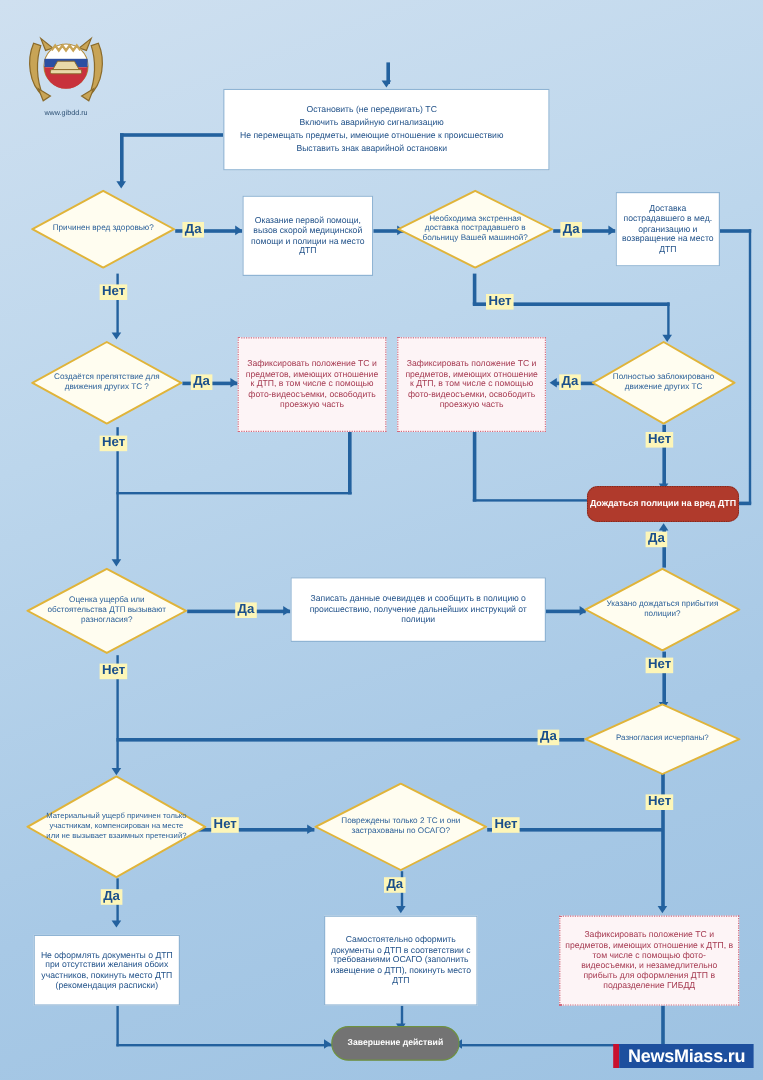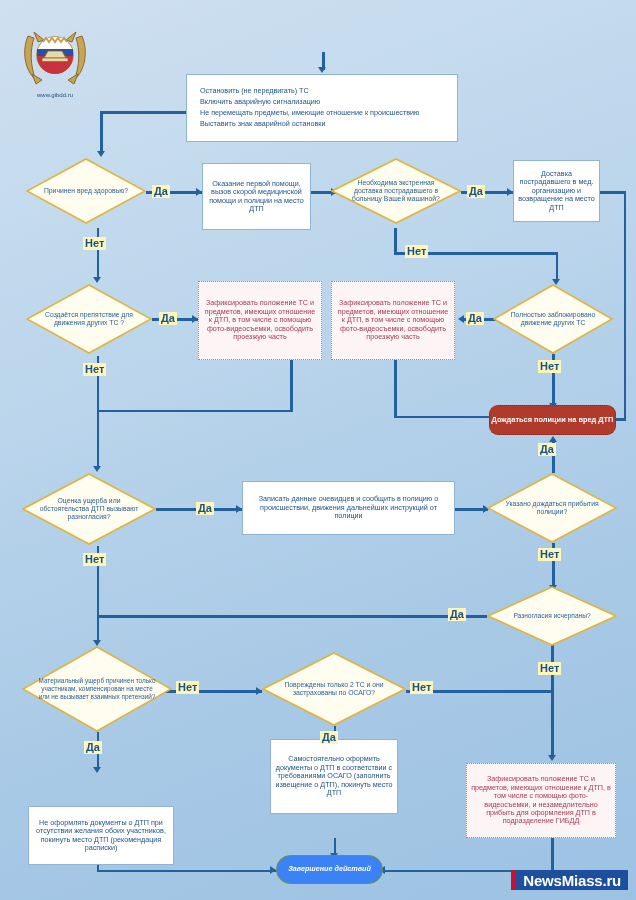--- a/index.html
+++ b/index.html
@@ -35,21 +35,21 @@
     position:absolute;left:0;top:0;width:100%;height:100%;
   }
   .diamond .dlabel{
     position:relative;z-index:2;color:#2a5f98;font-size:6.8px;line-height:1.2;
     padding:0 12%;
   }
 
   
   .pill{border-radius:999px;}
   .pill-start{background:#b79dc8;border:1.5px solid #8e6fa6;color:#ffffff;font-size:13px;font-weight:bold;letter-spacing:.5px;}
-  .pill-end{background:#3b82f6;border:1.5px solid #6e9140;color:#ffffff;font-size:7.2px;font-weight:bold;font-style:italic;}
+  .pill-end{background:#737373;border:1.5px solid #6e9140;color:#ffffff;font-size:7.2px;font-weight:bold;}
   .pill-red{background:#b03a2c;border:1.5px dotted #7d2a20;border-radius:9px;color:#ffffff;font-size:7.4px;font-weight:bold;}
 
   
   .yn{
     position:absolute;background:#fdf6b8;color:#1a4f8a;
     font-weight:bold;font-size:11px;line-height:1;
     padding:1px 2px;z-index:40;white-space:nowrap;
   }
 
   
@@ -180,21 +180,21 @@
 
   <div class="ln" style="left:333.5px;top:838px;width:2.5px;height:20px;"></div>
   <div class="ah ah-d" style="left:330px;top:853px;"></div>
 
   <div class="ln" style="left:551px;top:838px;width:2.5px;height:34px;"></div>
   <div class="ln" style="left:383px;top:869.5px;width:170px;height:2.5px;"></div>
   <div class="ah ah-l" style="left:379px;top:866px;"></div>
 
 
   <div class="node proc" style="left:186px;top:74px;width:272px;height:68px;z-index:20;align-items:center;justify-content:flex-start;">
-    <div style="text-align:left;padding-left:9px;font-size:7.2px;line-height:1.52;">
+    <div style="text-align:center;padding-left:9px;font-size:7.2px;line-height:1.52;">
       <div>Остановить (не передвигать) ТС</div>
       <div>Включить аварийную сигнализацию</div>
       <div>Не перемещать предметы, имеющие отношение к происшествию</div>
       <div>Выставить знак аварийной остановки</div>
     </div>
   </div>
 
   <div class="node diamond" style="left:26px;top:158px;width:120px;height:66px;z-index:20;">
     <svg class="dshape" viewBox="0 0 120 66" preserveAspectRatio="none">
       <polygon points="60,1 119,33 60,65 1,33" fill="#fffdf0" stroke="#e0b43a" stroke-width="1.6"></polygon>
@@ -255,21 +255,21 @@
   <div class="node diamond" style="left:22px;top:473px;width:134px;height:72px;z-index:20;">
     <svg class="dshape" viewBox="0 0 134 72" preserveAspectRatio="none">
       <polygon points="67,1 133,36 67,71 1,36" fill="#fffdf0" stroke="#e0b43a" stroke-width="1.6"></polygon>
     </svg>
     <span class="dlabel">Оценка ущерба или обстоятельства ДТП вызывают разногласия?</span>
   </div>
   <div class="yn" style="left:196px;top:502px;">Да</div>
   <div class="yn" style="left:83px;top:553px;">Нет</div>
 
   <div class="node proc" style="left:242px;top:481px;width:213px;height:54px;z-index:20;">
-    <span class="txt">Записать данные очевидцев и сообщить в полицию о происшествии, движения дальнейших инструкций от полиции</span>
+    <span class="txt">Записать данные очевидцев и сообщить в полицию о происшествию, получение дальнейших инструкций от полиции</span>
   </div>
 
   <div class="node diamond" style="left:487px;top:473px;width:130px;height:70px;z-index:20;">
     <svg class="dshape" viewBox="0 0 130 70" preserveAspectRatio="none">
       <polygon points="65,1 129,35 65,69 1,35" fill="#fffdf0" stroke="#e0b43a" stroke-width="1.6"></polygon>
     </svg>
     <span class="dlabel">Указано дождаться прибытия полиции?</span>
   </div>
   <div class="yn" style="left:538px;top:548px;">Нет</div>
 
@@ -293,25 +293,25 @@
 
   <div class="node diamond" style="left:262px;top:652px;width:144px;height:74px;z-index:20;">
     <svg class="dshape" viewBox="0 0 144 74" preserveAspectRatio="none">
       <polygon points="72,1 143,37 72,73 1,37" fill="#fffdf0" stroke="#e0b43a" stroke-width="1.6"></polygon>
     </svg>
     <span class="dlabel">Повреждены только 2 ТС и они застрахованы по ОСАГО?</span>
   </div>
   <div class="yn" style="left:410px;top:681px;">Нет</div>
   <div class="yn" style="left:320px;top:731px;">Да</div>
 
-  <div class="node proc" style="left:28px;top:806px;width:146px;height:59px;z-index:20;">
+  <div class="node proc" style="left:28px;top:779px;width:122px;height:59px;z-index:20;">
     <span class="txt">Не оформлять документы о ДТП при отсутствии желания обоих участников, покинуть место ДТП (рекомендация расписки)</span>
   </div>
 
-  <div class="node proc" style="left:270px;top:739px;width:128px;height:75px;z-index:20;">
+  <div class="node proc" style="left:270px;top:763px;width:128px;height:75px;z-index:20;">
     <span class="txt">Самостоятельно оформить документы о ДТП в соответствии с требованиями ОСАГО (заполнить извещение о ДТП), покинуть место ДТП</span>
   </div>
 
   <div class="node fix" style="left:466px;top:763px;width:150px;height:75px;z-index:20;">
     <span class="txt">Зафиксировать положение ТС и предметов, имеющих отношение к ДТП, в том числе с помощью фото-видеосъемки, и незамедлительно прибыть для оформления  ДТП в подразделение ГИБДД</span>
   </div>
 
   <div class="node pill pill-end" style="left:276px;top:855px;width:107px;height:29px;z-index:20;">
     <span class="txt">Завершение действий</span>
   </div>

